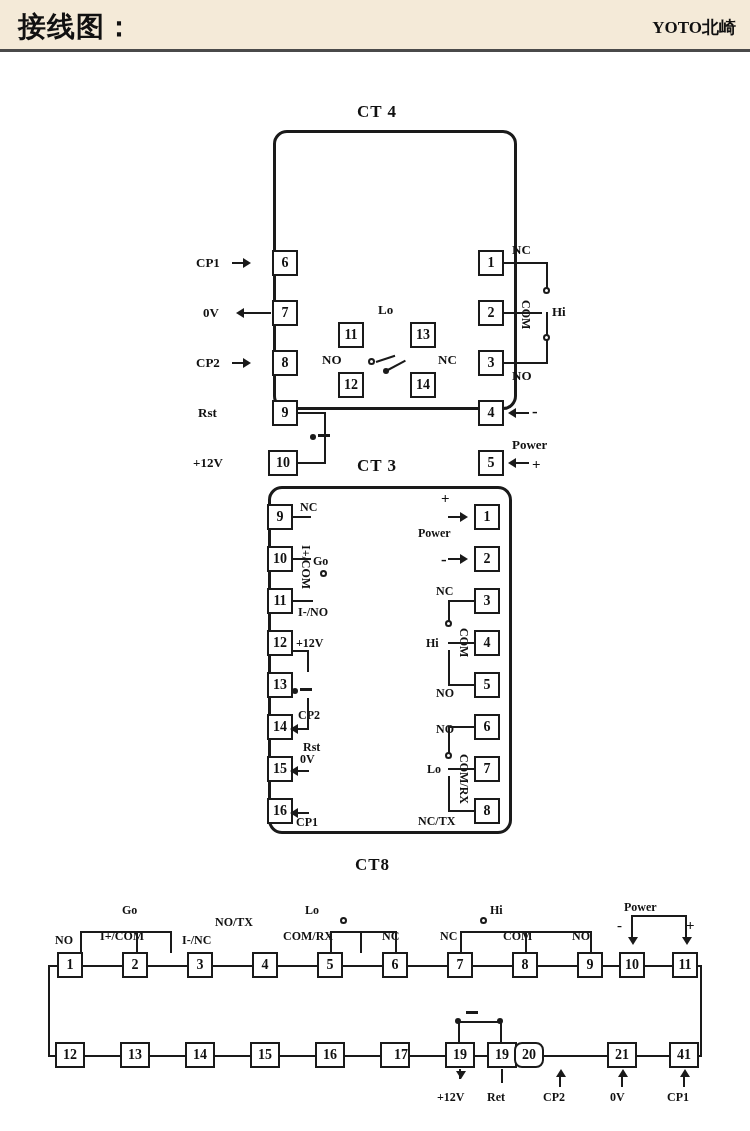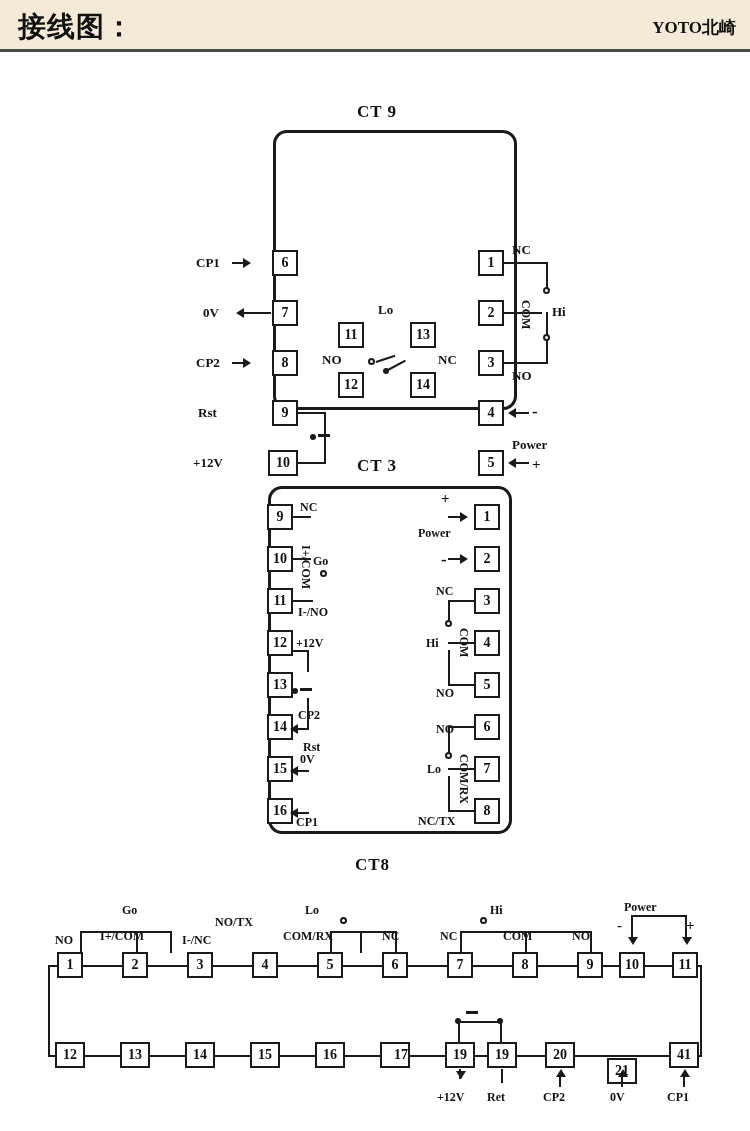--- a/index.html
+++ b/index.html
@@ -83,21 +83,21 @@
 </style>
 </head>
 <body>
 
 <div class="header">
   <div class="header-title">接线图：</div>
   <div class="header-brand">YOTO北崎</div>
 </div>
 
 <div class="diagram" style="left:0;top:90px;width:750px;height:340px;">
-  <div class="dtitle" style="left:357px;top:12px;">CT 9</div>
+  <div class="dtitle" style="left:357px;top:12px;">CT 4</div>
 
   <div class="body-box" style="left:273px;top:40px;width:244px;height:280px;"></div>
 
   <div class="term" style="left:272px;top:160px;">6</div>
   <div class="term" style="left:272px;top:210px;">7</div>
   <div class="term" style="left:272px;top:260px;">8</div>
   <div class="term" style="left:272px;top:310px;">9</div>
   <div class="term wide" style="left:268px;top:360px;">10</div>
 
   <div class="term" style="left:478px;top:160px;">1</div>
@@ -266,22 +266,22 @@
   <div class="term" style="left:672px;top:97px;">11</div>
 
   <div class="term wide" style="left:55px;top:187px;">12</div>
   <div class="term wide" style="left:120px;top:187px;">13</div>
   <div class="term wide" style="left:185px;top:187px;">14</div>
   <div class="term wide" style="left:250px;top:187px;">15</div>
   <div class="term wide" style="left:315px;top:187px;">16</div>
   <div class="term wide" style="left:380px;top:187px;text-align:right;">17</div>
   <div class="term wide" style="left:445px;top:187px;">19</div>
   <div class="term wide" style="left:487px;top:187px;">19</div>
-  <div class="term wide" style="left:545px;top:187px;">20</div>
-  <div class="term wide" style="left:607px;top:187px;margin-top:16px;">21</div>
+  <div class="term wide" style="left:514px;top:187px;border-radius:8px;">20</div>
+  <div class="term wide" style="left:607px;top:187px;">21</div>
   <div class="term wide" style="left:669px;top:187px;">41</div>
 
   <div class="lbl small" style="left:55px;top:78px;">NO</div>
   <div class="lbl small" style="left:122px;top:48px;">Go</div>
   <div class="lbl small" style="left:100px;top:74px;">I+/COM</div>
   <div class="lbl small" style="left:215px;top:60px;">NO/TX</div>
   <div class="lbl small" style="left:182px;top:78px;">I-/NC</div>
   <div class="lbl small" style="left:305px;top:48px;">Lo</div>
   <div class="lbl small" style="left:283px;top:74px;">COM/RX</div>
   <div class="lbl small" style="left:382px;top:74px;">NC</div>

